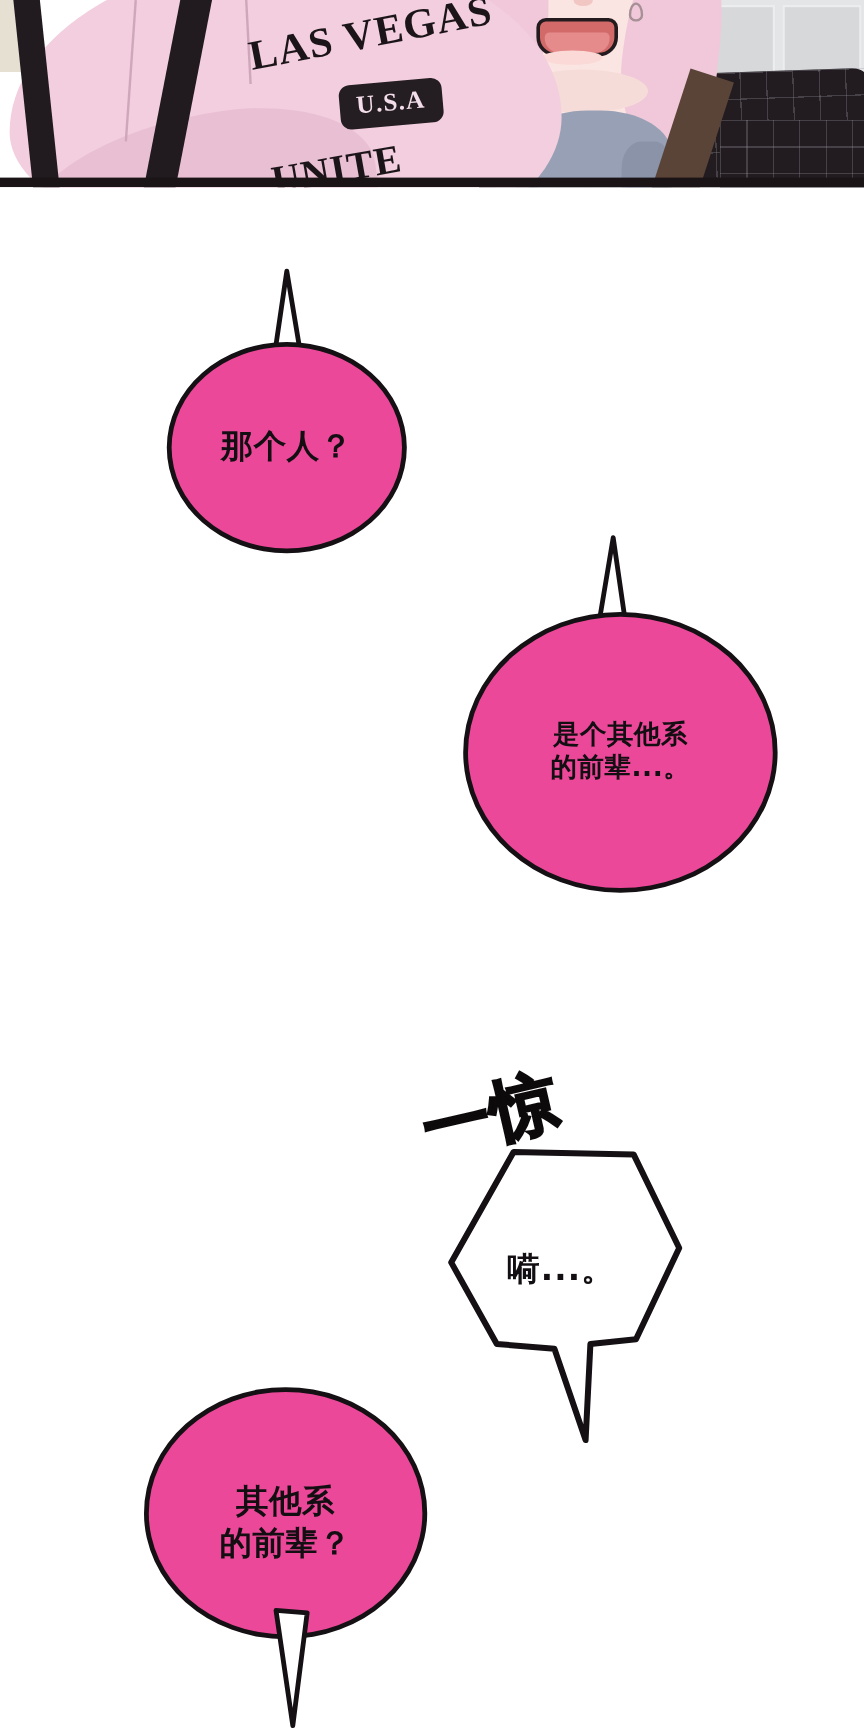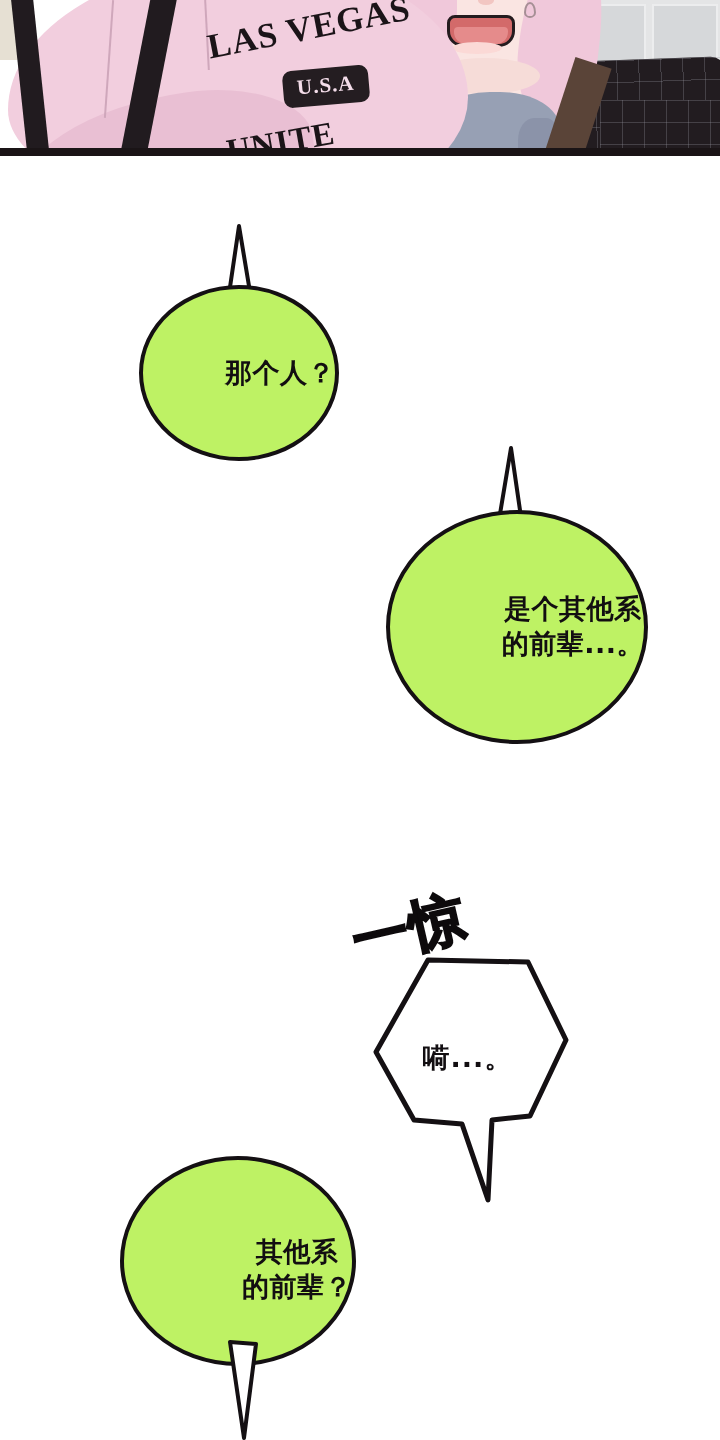--- a/index.html
+++ b/index.html
@@ -307,26 +307,26 @@
     left: 582px;
     top: 112px;
     width: 138px;
     height: 10px;
     background: #eceef0;
   }
 
   
   .bubble {
     position: absolute;
-    background: #bef264;
+    background: #ec4899;
     border: 4px solid #141013;
     box-sizing: border-box;
     display: flex;
     align-items: center;
-    justify-content: flex-end;
+    justify-content: center;
   }
   .bubble-oval { border-radius: 50%; }
 
   .bubble-text {
     font-family: "DejaVu Sans", "Liberation Sans", sans-serif;
     font-weight: 700;
     color: #120e11;
     text-align: center;
     line-height: 1.28;
     white-space: pre-line;
@@ -336,21 +336,21 @@
   
   #bubble-1 {
     left: 139px; top: 285px; width: 200px; height: 176px;
   }
   #bubble-1 .bubble-text { font-size: 27px; }
 
   
   #bubble-2 {
     left: 386px; top: 510px; width: 262px; height: 234px;
   }
-  #bubble-2 .bubble-text { font-size: 27px; }
+  #bubble-2 .bubble-text { font-size: 22px; }
 
   
   #bubble-4 {
     left: 120px; top: 1156px; width: 236px; height: 210px;
   }
   #bubble-4 .bubble-text { font-size: 27px; margin-top: 18px; }
 
   
   .tail-svg {
     position: absolute;

